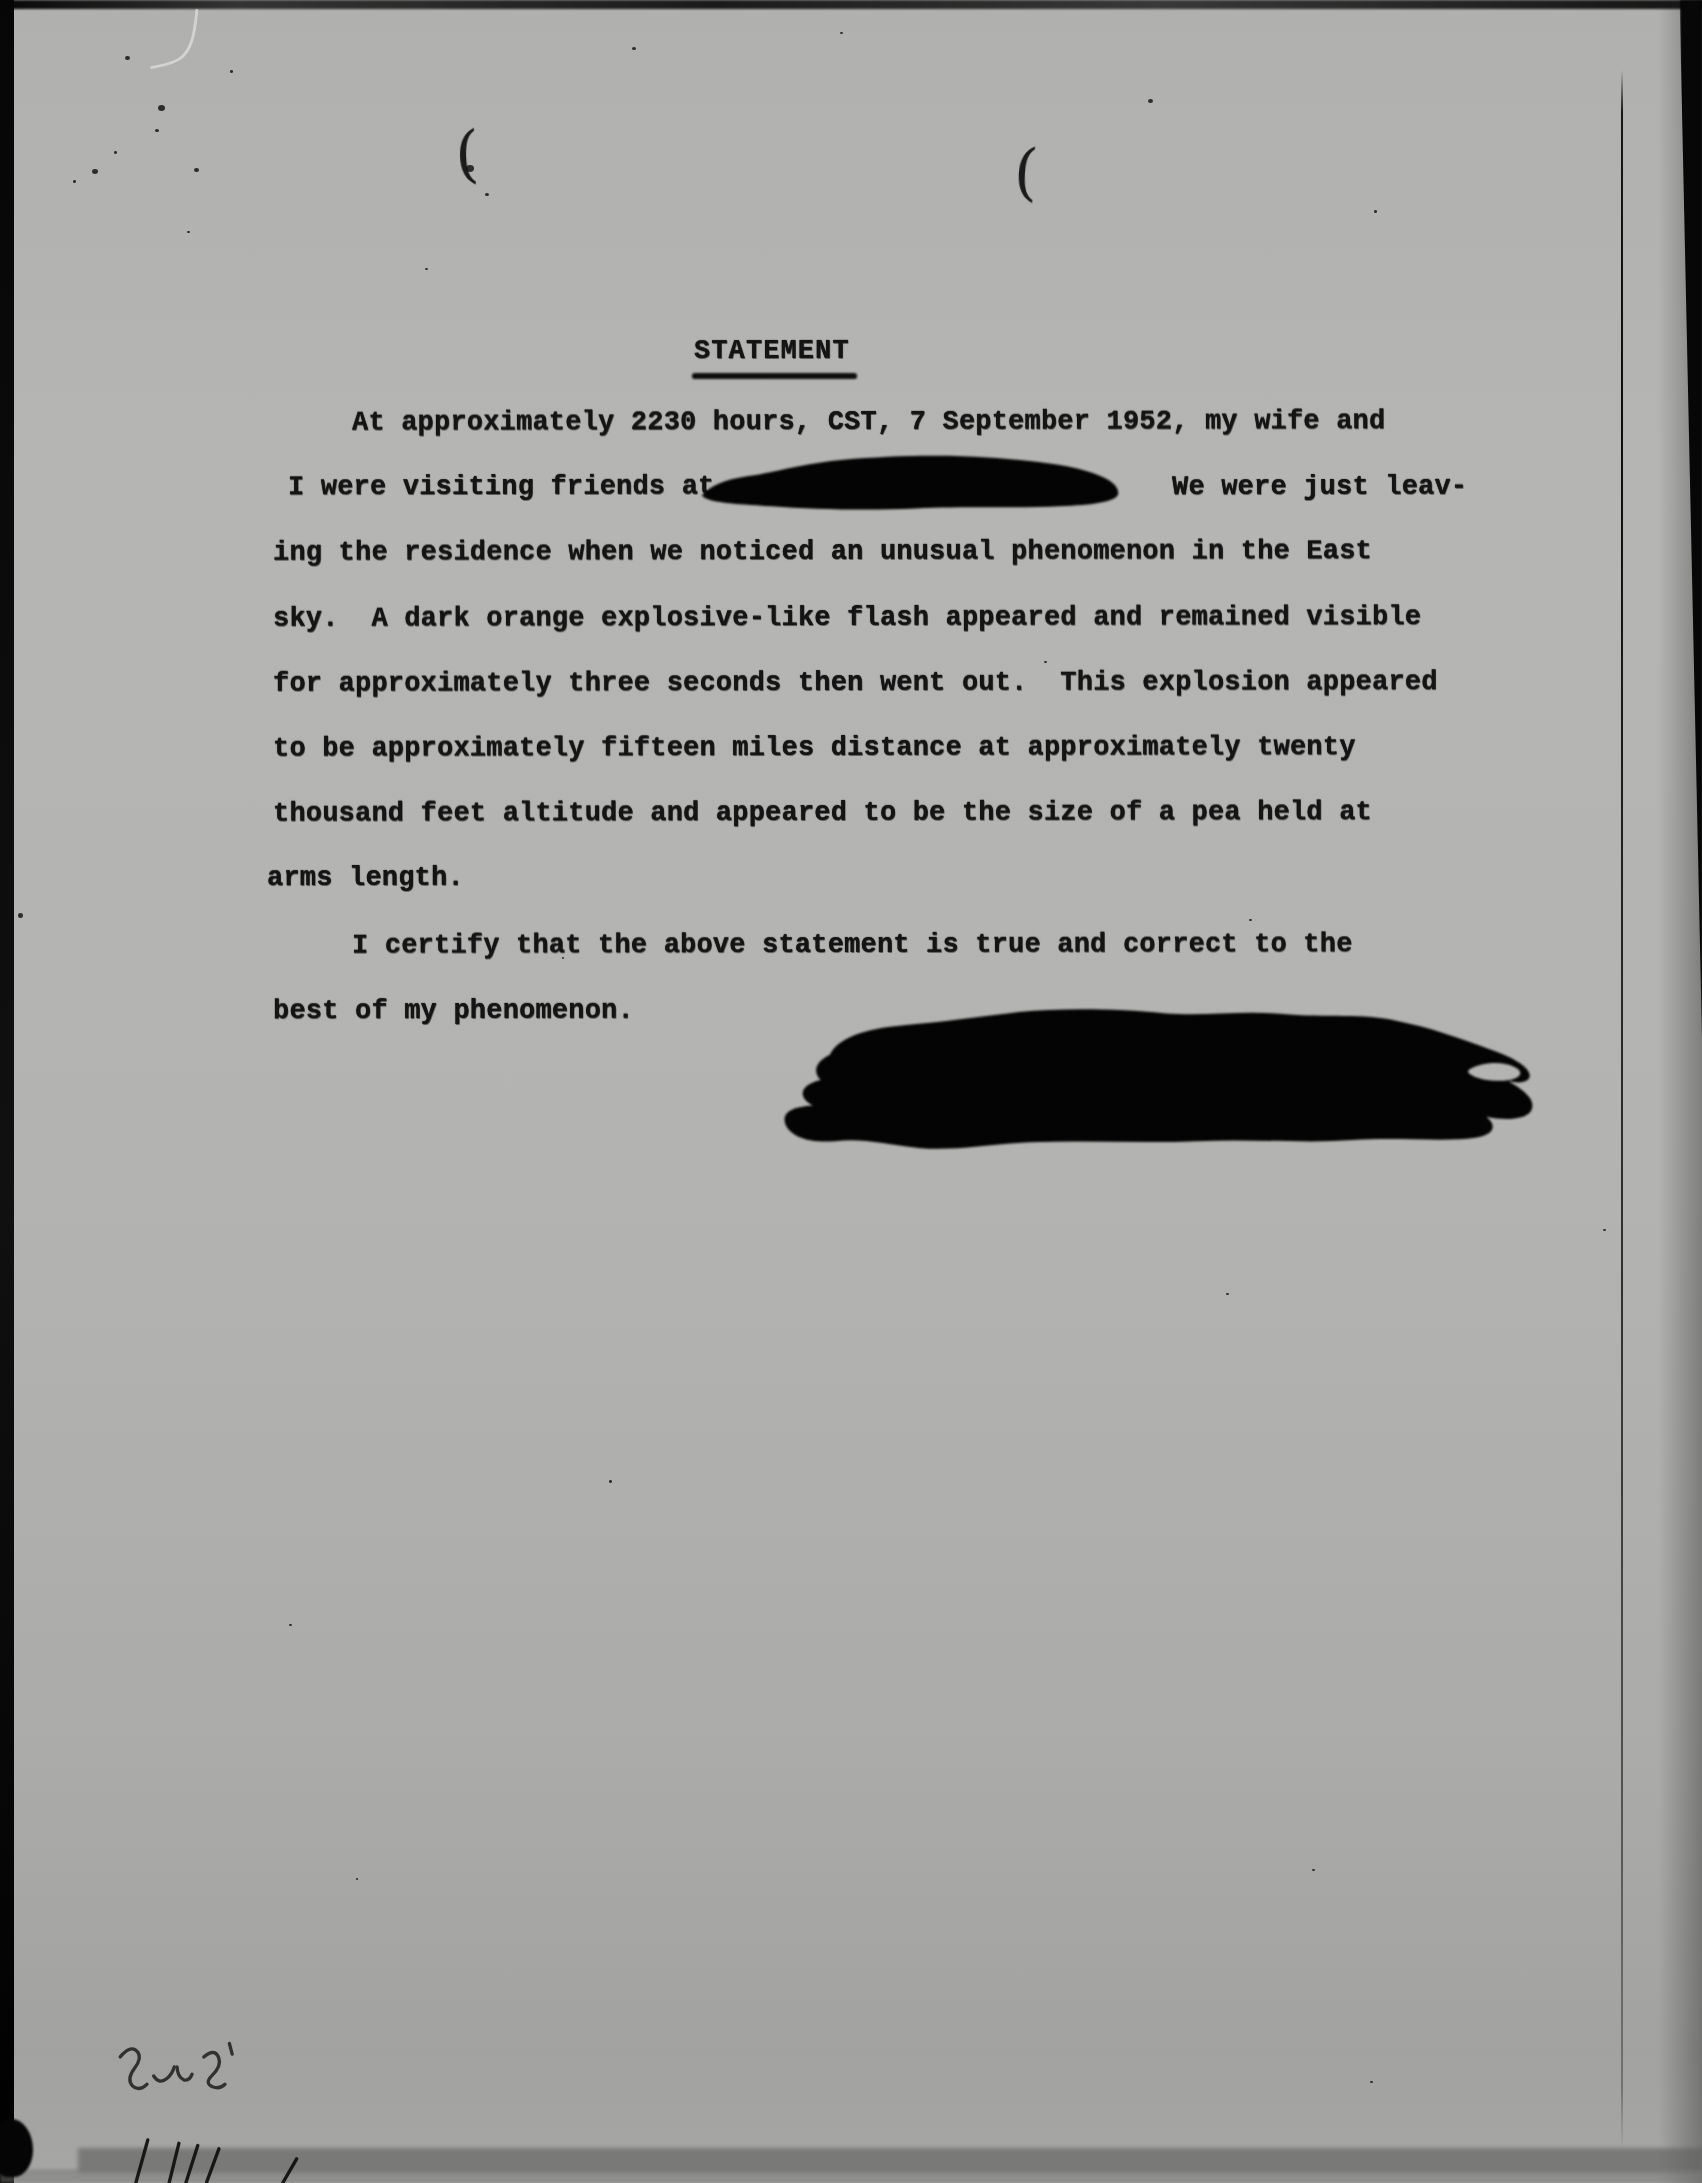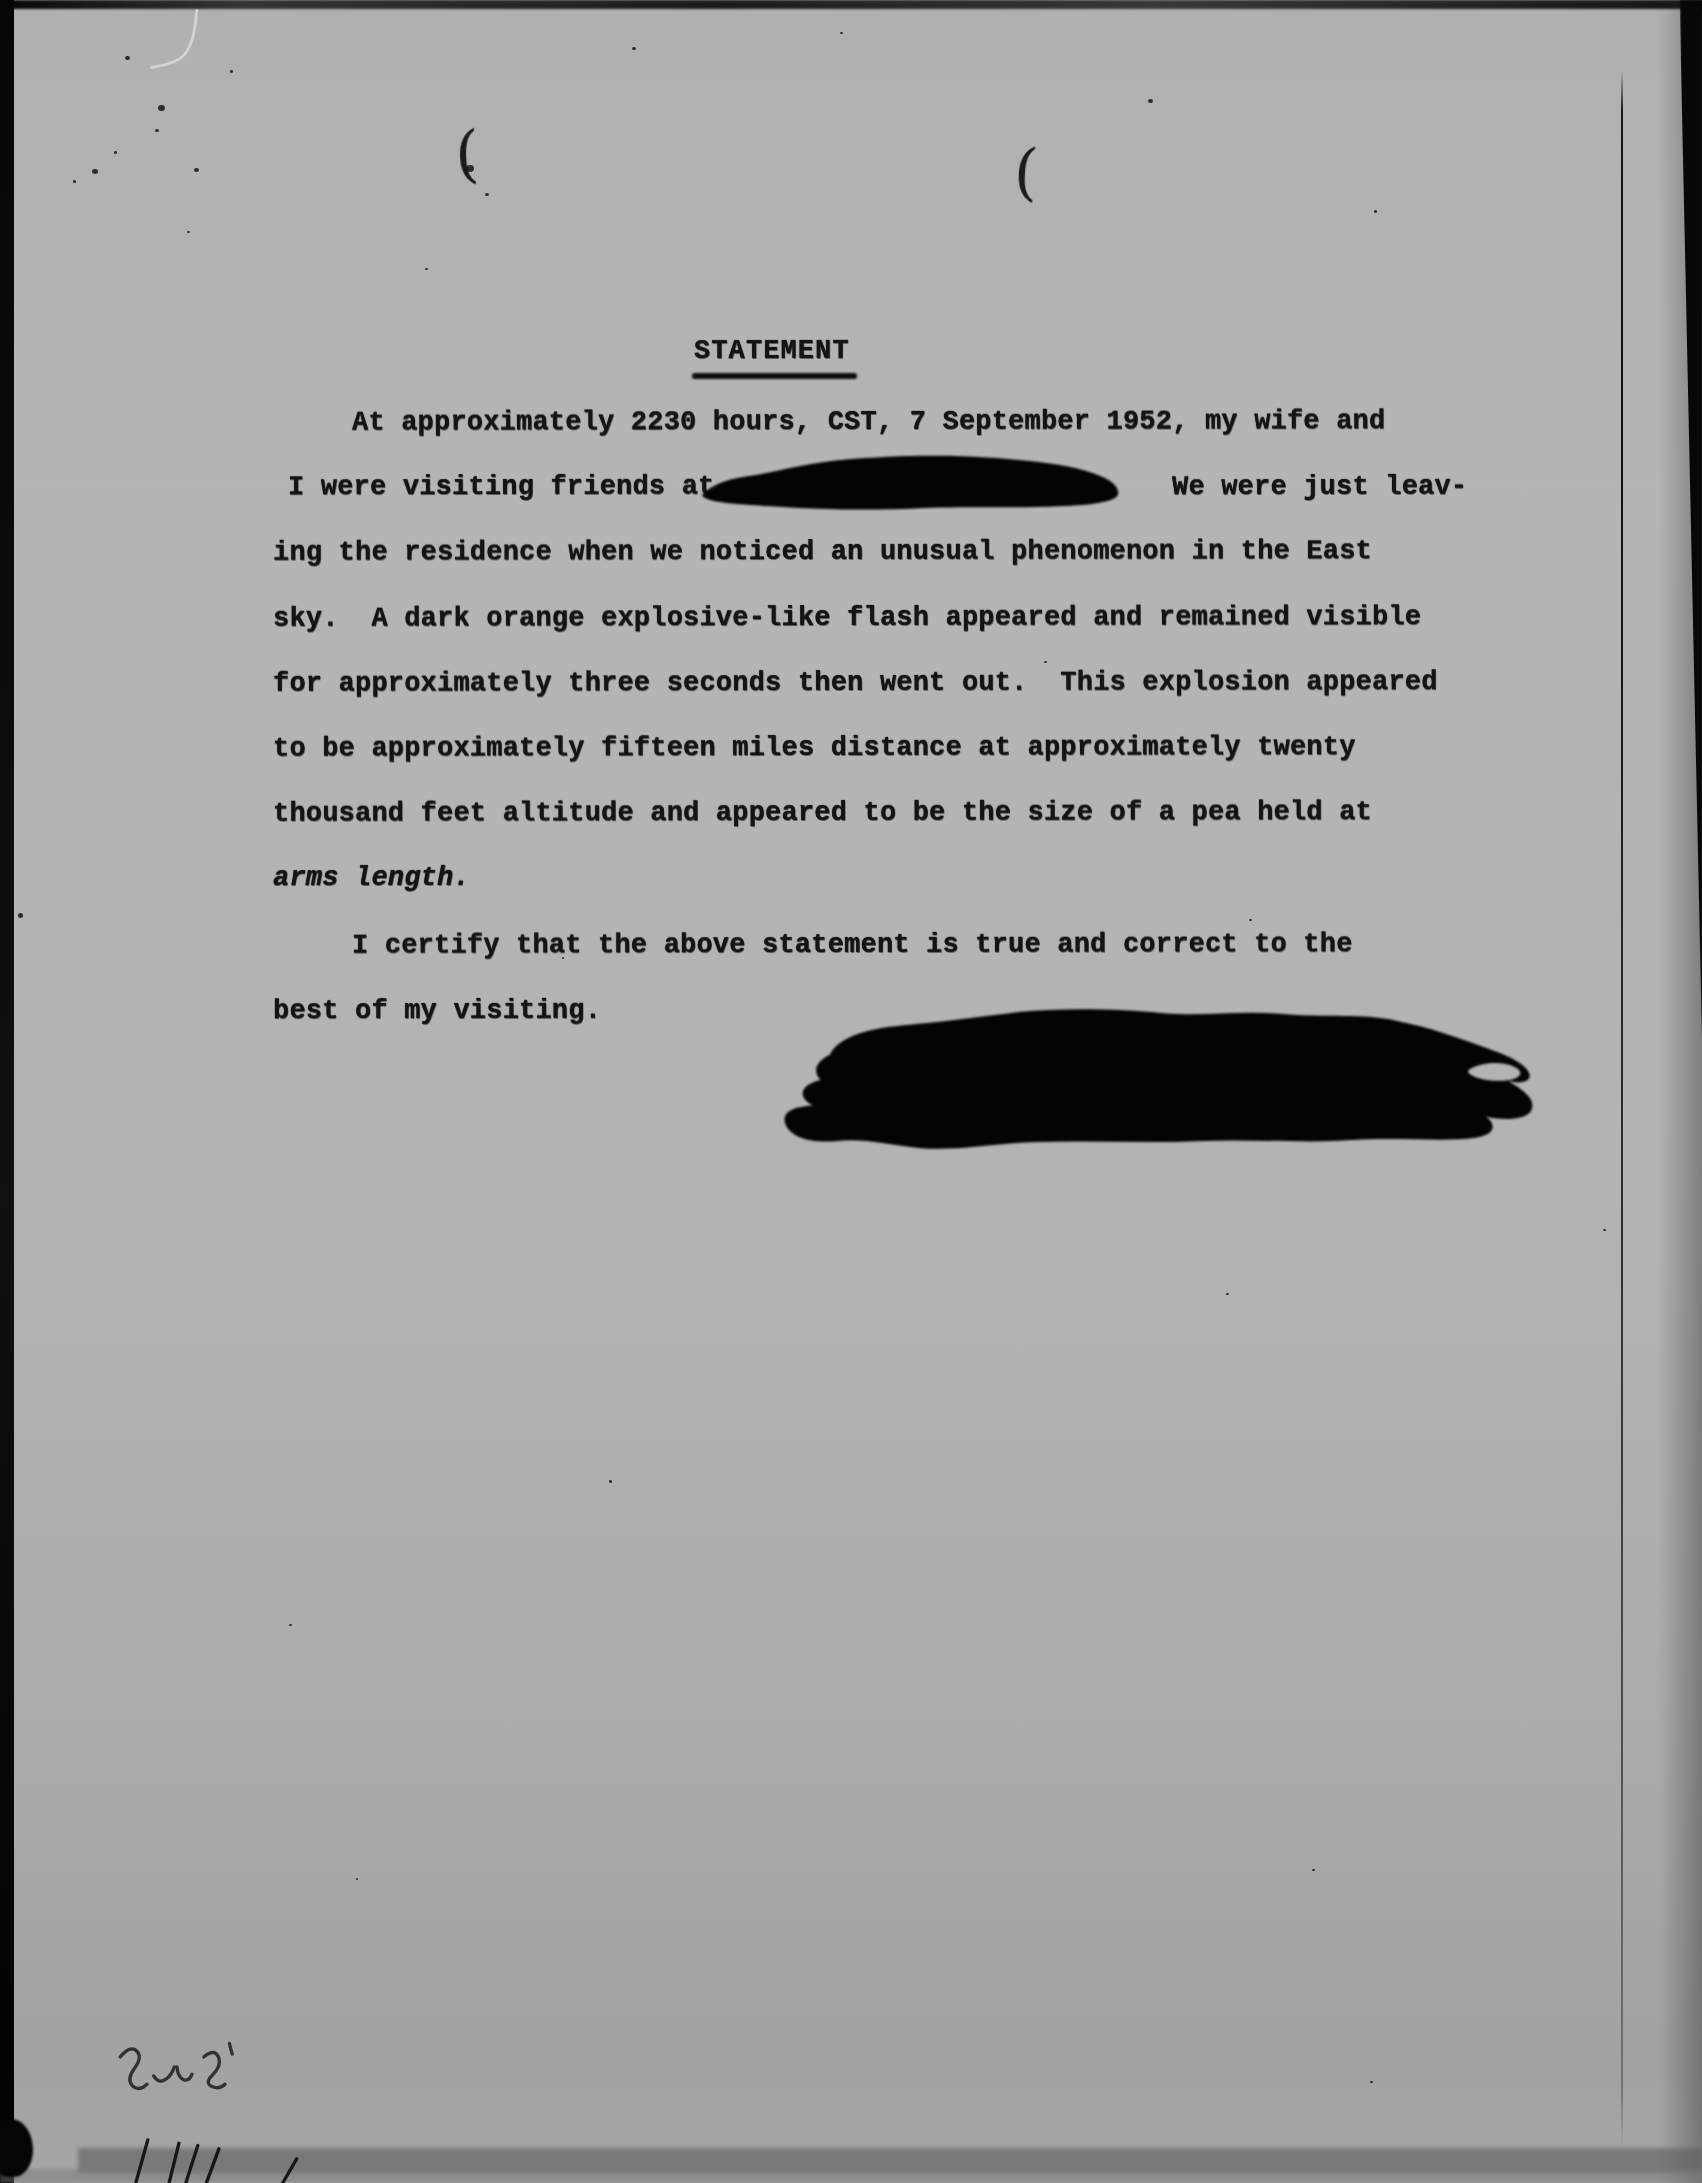--- a/index.html
+++ b/index.html
@@ -118,23 +118,23 @@
   <div class="title-underline"></div>
 
   <span class="tline" style="left:352px;top:406px;">At approximately 2230 hours, CST, 7 September 1952, my wife and</span>
   <span class="tline" style="left:273px;top:471px;margin-left:15px;">I were visiting friends at</span>
   <span class="tline" style="left:1136px;top:471px;margin-left:36px;">We were just leav-</span>
   <span class="tline" style="left:273px;top:536px;">ing the residence when we noticed an unusual phenomenon in the East</span>
   <span class="tline" style="left:273px;top:602px;">sky.  A dark orange explosive-like flash appeared and remained visible</span>
   <span class="tline" style="left:273px;top:667px;">for approximately three seconds then went out.  This explosion appeared</span>
   <span class="tline" style="left:273px;top:732px;">to be approximately fifteen miles distance at approximately twenty</span>
   <span class="tline" style="left:273px;top:797px;">thousand feet altitude and appeared to be the size of a pea held at</span>
-  <span class="tline" style="left:273px;top:862px;font-style:italic;">arms length.</span>
+  <span class="tline" style="left:267px;top:862px;">arms length.</span>
   <span class="tline" style="left:352px;top:929px;">I certify that the above statement is true and correct to the</span>
-  <span class="tline" style="left:273px;top:995px;">best of my visiting.</span>
+  <span class="tline" style="left:273px;top:995px;">best of my phenomenon.</span>
 
   <svg class="redaction" style="left:693px;top:452px;" width="434" height="62" viewBox="0 0 780 112">
     <path fill="#040404" d="M14,78 C30,62 54,50 96,44 C150,36 200,20 270,14 C350,7 450,4 530,10
       C610,15 680,24 720,38 C752,49 768,62 766,76 C763,90 720,96 660,98 C580,102 480,98 400,102
       C320,106 220,104 140,98 C80,94 22,92 14,78 Z"></path>
   </svg>
 
   <svg class="redaction" style="left:774px;top:1002px;" width="779" height="156" viewBox="0 0 1400 280">
     <path fill="#040404" fill-rule="evenodd" d="M100,95 C115,65 160,48 230,42 C300,36 360,28 440,18
       C520,10 620,12 700,20 C780,26 840,14 920,22 C990,28 1060,20 1120,34 C1180,46 1230,64 1290,86

